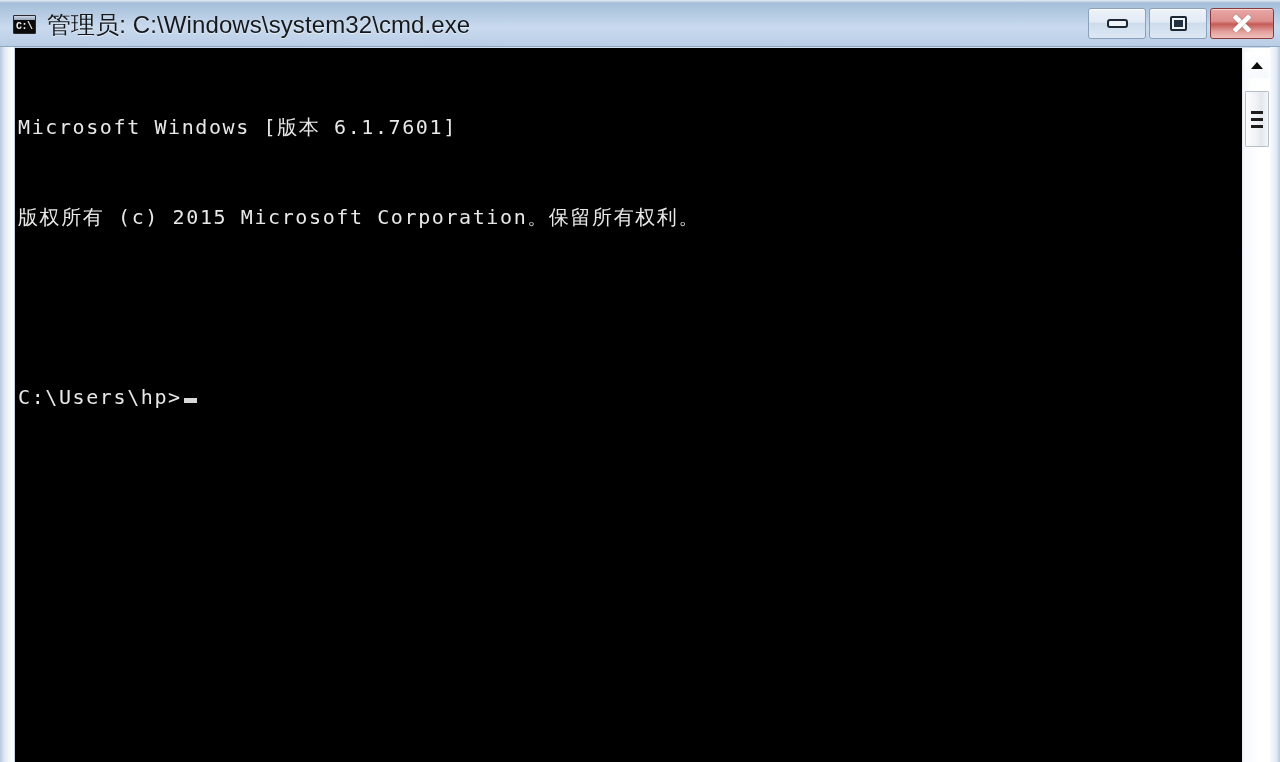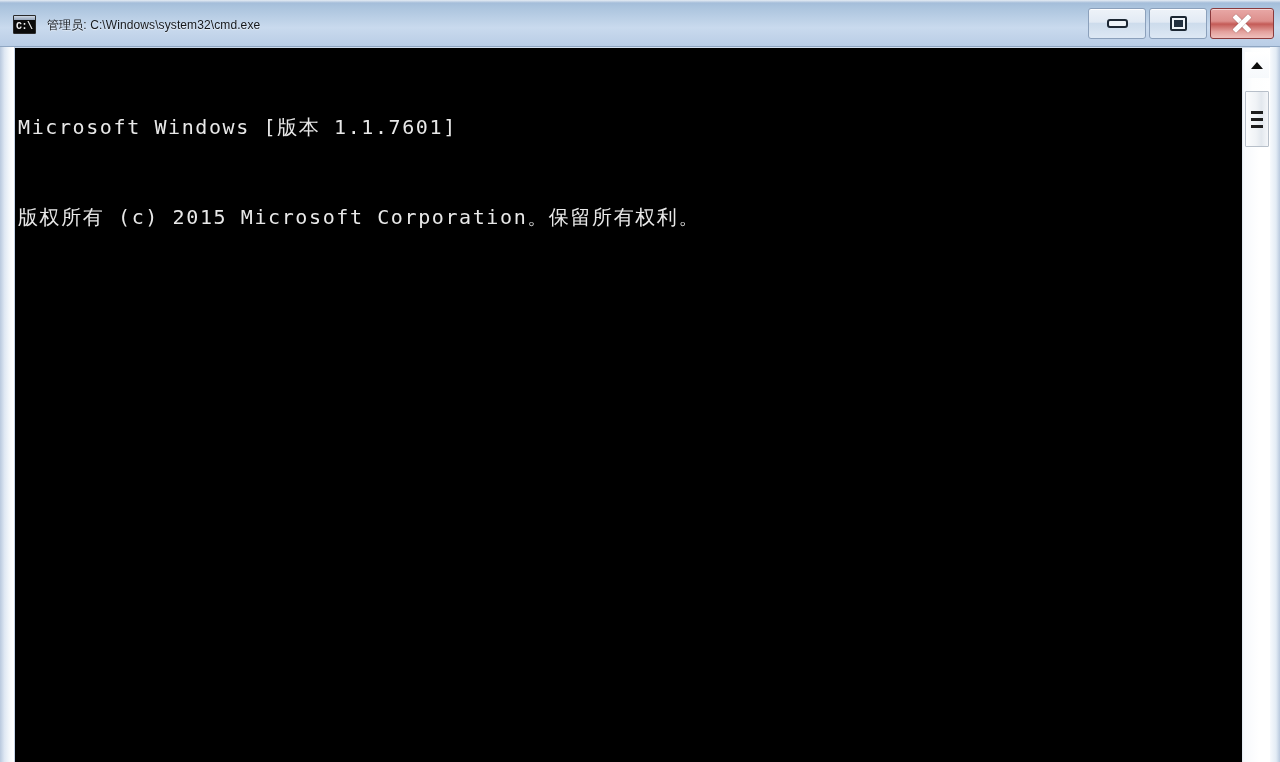--- a/index.html
+++ b/index.html
@@ -81,21 +81,21 @@
     font-weight: bold;
     color: #f2f2f2;
     letter-spacing: -0.5px;
     white-space: nowrap;
   }
 
   .title-text {
     position: absolute;
     left: 47px;
     top: 13px;
-    font-size: 12px;
+    font-size: 24px;
     line-height: 24px;
     color: #15181c;
     white-space: nowrap;
     text-shadow: 0 1px 1px rgba(255,255,255,.6);
     letter-spacing: 0.1px;
   }
 
   
   .caption-buttons {
     position: absolute;
@@ -328,23 +328,24 @@
         <span class="glyph-close"></span>
       </div>
     </div>
   </div>
 
   <div class="left-border"></div>
   <div class="right-border"></div>
 
   <div class="console">
     <div class="console-text">
-      <div class="console-line">Microsoft Windows [版本 1.1.7601]</div>
+      <div class="console-line">Microsoft Windows [版本 6.1.7601]</div>
       <div class="console-line">版权所有 (c) 2015 Microsoft Corporation。保留所有权利。</div>
       <div class="console-line"></div>
+      <div class="console-line"><span>C:\Users\hp&gt;</span><span></span><span class="cursor"></span></div>
     </div>
   </div>
 
   <div class="scrollbar">
     <div class="sb-arrow-up">
       <span class="tri"></span>
     </div>
     <div class="sb-track"></div>
     <div class="sb-thumb">
       <span class="grip"></span>

